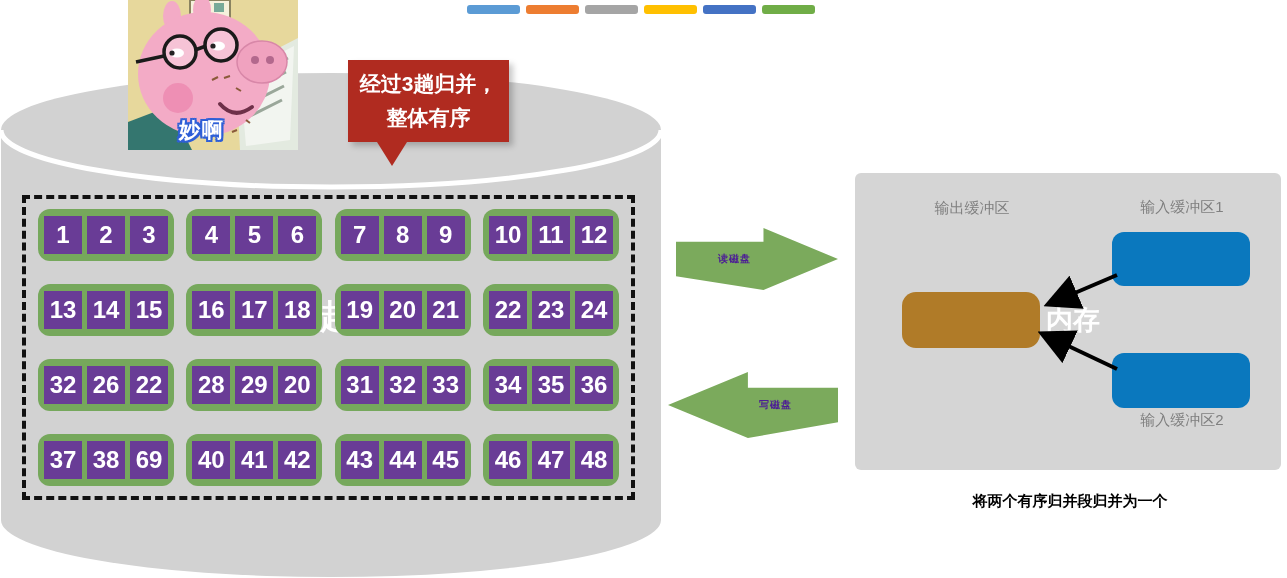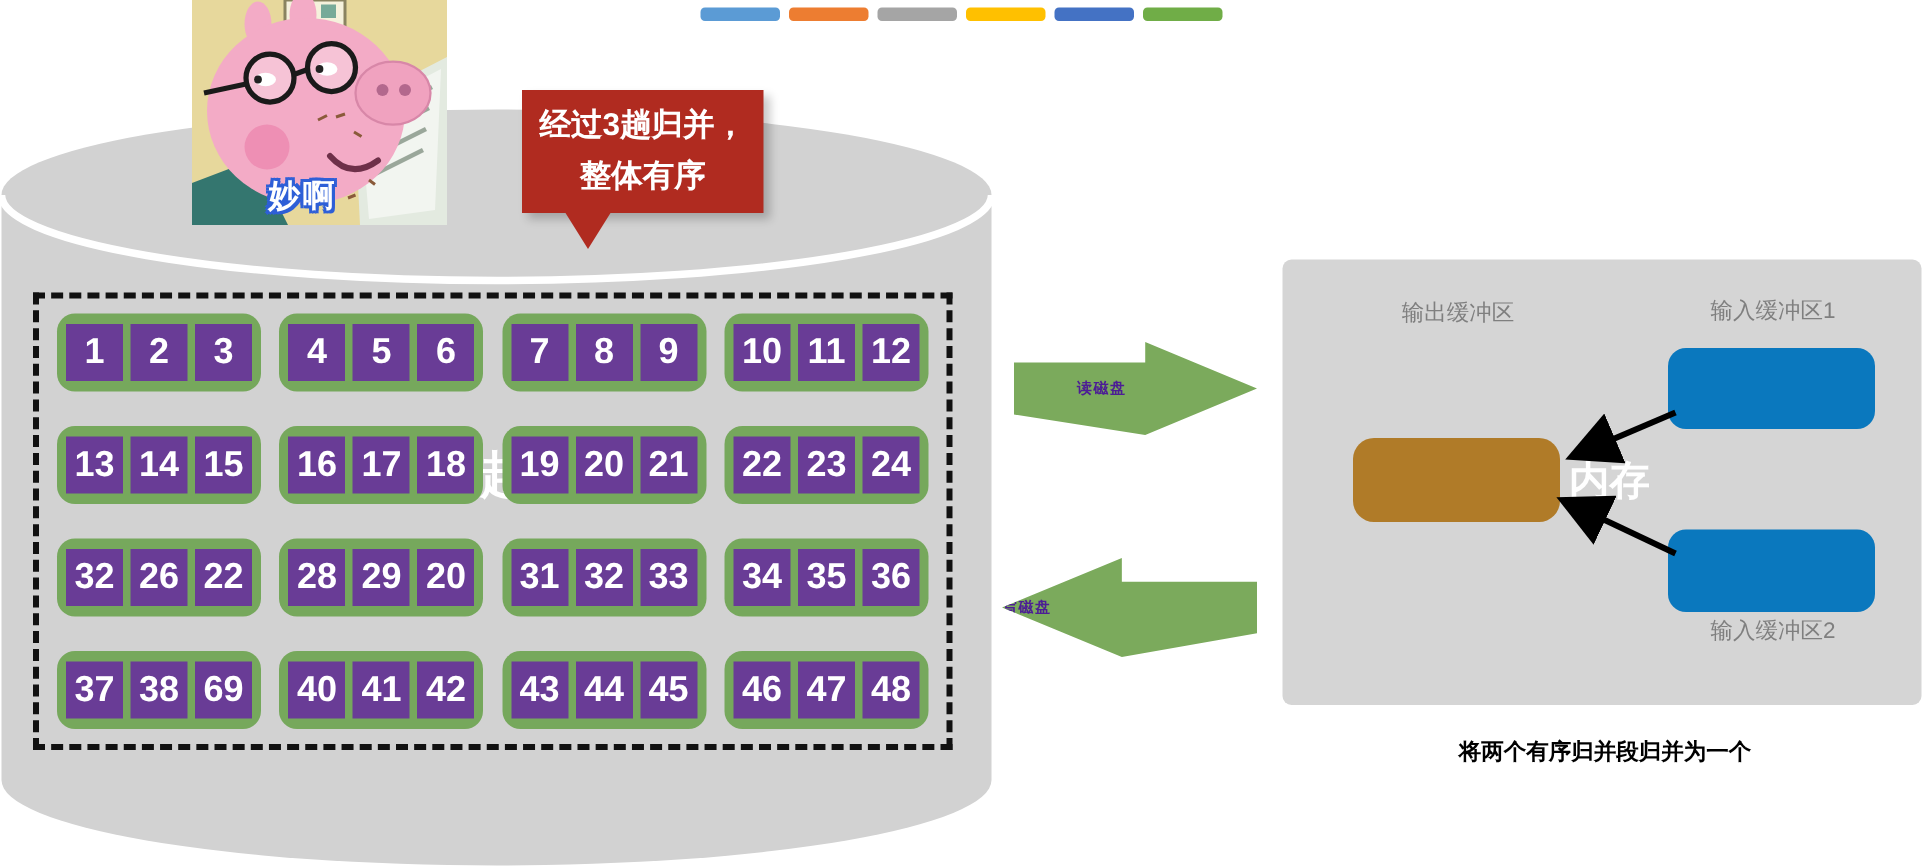--- a/index.html
+++ b/index.html
@@ -46,21 +46,21 @@
     align-items:center; justify-content:center; font-size:24px; font-weight:bold; }
 
   
   .disk-arrow { position:absolute; display:flex; align-items:center; color:#4c1d95;
     font-size:10px; font-weight:bold; letter-spacing:1px; }
   .arrow-read { left:676px; top:228px; width:162px; height:62px; background:#7BAA5C;
     clip-path:polygon(0 22%, 54% 22%, 54% 0, 100% 50%, 54% 100%, 0 78%);
     justify-content:flex-start; padding-left:42px; }
   .arrow-write { left:668px; top:372px; width:170px; height:66px; background:#7BAA5C;
     clip-path:polygon(100% 24%, 47% 24%, 47% 0, 0 50%, 47% 100%, 100% 76%);
-    justify-content:flex-start; padding-right:46px; }
+    justify-content:flex-end; padding-right:46px; }
 
   
   .memory-box { position:absolute; left:855px; top:173px; width:426px; height:297px;
     background:#D5D5D5; border-radius:6px; }
   .buf-label { position:absolute; color:#7F7F7F; font-size:15px; width:160px; text-align:center; }
   .lbl-out { left:892px; top:199px; }
   .lbl-in1 { left:1102px; top:198px; }
   .lbl-in2 { left:1102px; top:411px; }
   .buffer { position:absolute; }
   .buf-out { left:902px; top:292px; width:138px; height:56px; border-radius:14px; }

